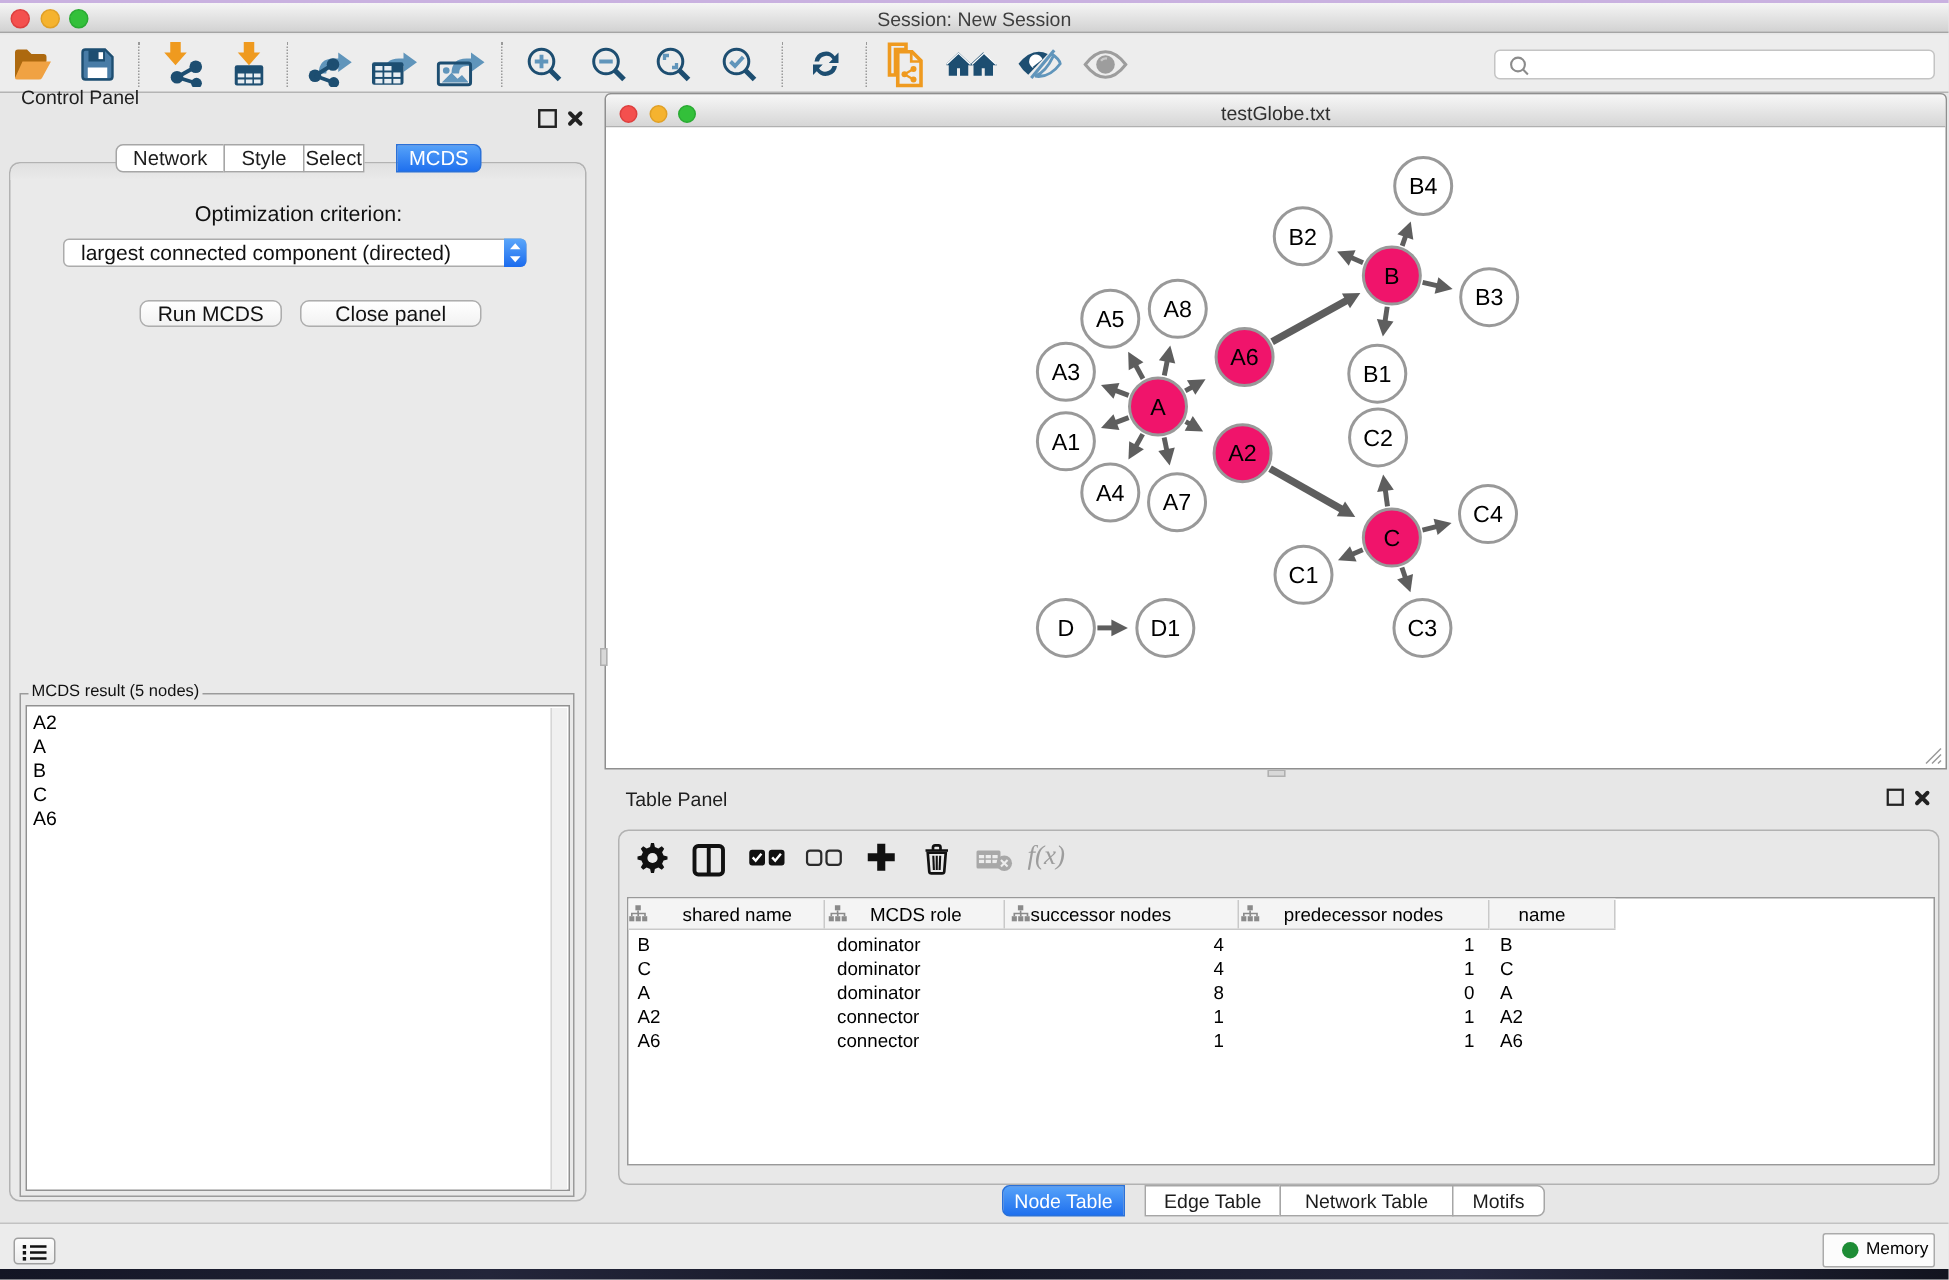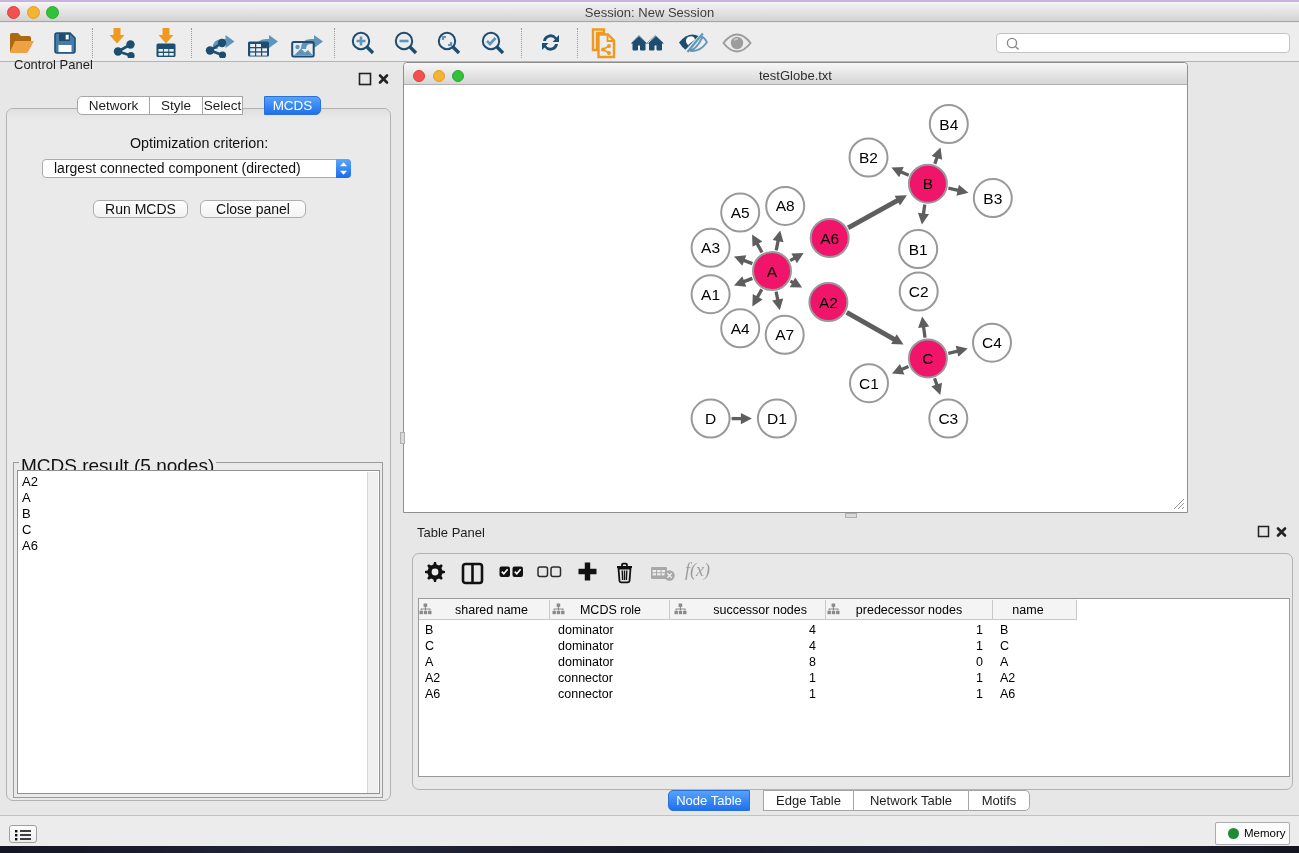--- a/index.html
+++ b/index.html
@@ -30,26 +30,26 @@
   #opt-label { position:absolute; left:6px; top:135px; width:386px; text-align:center; font-size:14.3px; color:#111; }
   #dropdown { position:absolute; left:42px; top:159px; width:309px; height:19px; background:#fff;
     border:1px solid #ababab; border-radius:4px; font-size:14px; color:#111; line-height:17px; padding-left:11px; }
   #dd-step { position:absolute; right:-1px; top:-1px; width:15px; height:19px; border-radius:0 4px 4px 0;
     background:linear-gradient(#5ba7fa,#1b6bee); }
   .btn { position:absolute; top:200px; height:18px; background:linear-gradient(#ffffff,#f2f2f2);
     border:1px solid #adadad; border-radius:6px; font-size:14px; color:#111;
     text-align:center; line-height:16px; }
   
   #fs { position:absolute; left:13px; top:462px; width:370px; height:336px; border:1px solid #9b9b9b; }
-  #fs-label { position:absolute; left:19px; top:455px; background:#eaeaea; padding:0 2px; font-size:19px; color:#111; }
+  #fs-label { position:absolute; left:19px; top:455px; background:#eaeaea; padding:0 2px; font-size:11px; color:#111; }
   #listbox { position:absolute; left:17px; top:470px; width:363px; height:324px; background:#fff; border:1px solid #919191; }
   #lb-scroll { position:absolute; right:1px; top:1px; width:11px; height:321px; background:#f0f0f0; border-left:1px solid #d6d6d6; }
   #lb-items { position:absolute; left:4px; top:3px; font-size:13px; color:#000; line-height:16px; }
   
-  #netwin { position:absolute; left:403px; top:62px; width:785px; height:451px; background:#fff;
+  #netwin { position:absolute; left:403px; top:62px; width:895px; height:451px; background:#fff;
     border:1px solid #8f8f8f; border-radius:4px 4px 0 0; }
   #netwin-title { position:absolute; left:0; top:0; width:100%; height:22px;
     background:linear-gradient(#f7f7f7,#d6d6d6); border-bottom:1px solid #b0b0b0; border-radius:4px 4px 0 0; }
   #netwin-title .title { position:absolute; left:0; right:0; top:5px; text-align:center; font-size:13px; color:#2e2e2e; }
   #graphwrap { position:absolute; left:0; top:23px; width:893px; height:427px; overflow:hidden; }
   
   #tp-title { position:absolute; left:417px; top:525px; font-size:13px; color:#1e1e1e; }
   #tp-body { position:absolute; left:412px; top:553px; width:881px; height:237px;
     background:#e8e8e8; border:1px solid #b2b2b2; border-radius:7px; }
   #tbl { position:absolute; left:418px; top:598px; width:872px; height:179px; background:#fff; border:1px solid #999; }
@@ -238,21 +238,21 @@
 <div class="tab" style="left:202px;width:41px;">Select</div>
 <div class="tab tabsel" style="left:264px;width:57px;border-radius:0 5px 5px 0;">MCDS</div>
 <div id="opt-label">Optimization criterion:</div>
 <div id="dropdown">largest connected component (directed)
   <div id="dd-step"><svg width="15" height="19">
         <path d="M7.5 3.2 L11 7.2 L4 7.2 Z" fill="#fff"></path>
         <path d="M7.5 15.8 L11 11.8 L4 11.8 Z" fill="#fff"></path>
       </svg></div>
 </div>
 <div class="btn" style="left:93px;width:95px;">Run MCDS</div>
-<div class="btn" style="left:200px;width:106px;">Close panel</div>
+<div class="btn" style="left:200px;width:121px;">Close panel</div>
 <div id="fs"></div>
 <div id="fs-label">MCDS result (5 nodes)</div>
 <div id="listbox">
   <div id="lb-scroll"></div>
   <div id="lb-items">A2<br>A<br>B<br>C<br>A6</div>
 </div>
 
 <div id="netwin">
   <div id="netwin-title">
     <div class="light" style="left:9px;top:7px;width:12px;height:12px;background:#f4504e;border:0.5px solid #dd3f3e;"></div>
@@ -453,21 +453,21 @@
     <g fill="#8a8a8a">
       <rect x="4.6" y="0.5" width="3.6" height="3.4"></rect>
       <rect x="0.5" y="7.8" width="3.4" height="3.4"></rect>
       <rect x="4.8" y="7.8" width="3.4" height="3.4"></rect>
       <rect x="9.1" y="7.8" width="3.4" height="3.4"></rect>
       <path d="M6.4 4 L6.4 6 M2.2 7.6 L2.2 6 L11 6 L11 7.6 M6.5 6 L6.5 7.6" stroke="#8a8a8a" stroke-width="1.1" fill="none"></path>
     </g>
   </svg>
 <div class="thtext" style="left:440px;width:103px;text-align:center">shared name</div>
 <div class="thtext" style="left:564px;width:93px;text-align:center">MCDS role</div>
-<div class="thtext" style="left:687px;width:120px;text-align:right">successor nodes</div>
+<div class="thtext" style="left:687px;width:120px;text-align:left">successor nodes</div>
 <div class="thtext" style="left:849px;width:120px;text-align:center">predecessor nodes</div>
 <div class="thtext" style="left:986px;width:84px;text-align:center">name</div>
 <div class="colsep" style="left:549px"></div>
 <div class="colsep" style="left:669px"></div>
 <div class="colsep" style="left:825px"></div>
 <div class="colsep" style="left:992px"></div>
 <div class="colsep" style="left:1076px"></div>
 <div class="cell" style="left:425px;top:623px;width:120px;">B</div>
 <div class="cell" style="left:558px;top:623px;width:108px;">dominator</div>
 <div class="cell" style="left:700px;top:623px;width:116px;text-align:right;">4</div>

